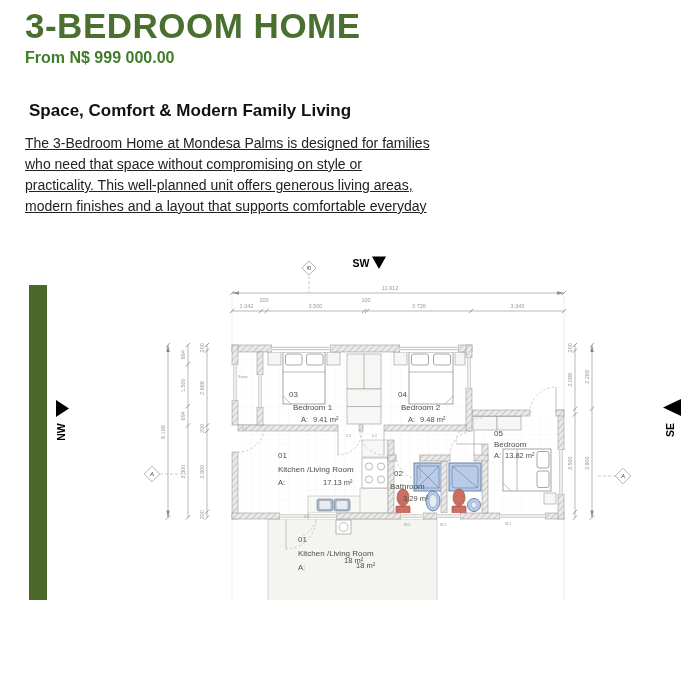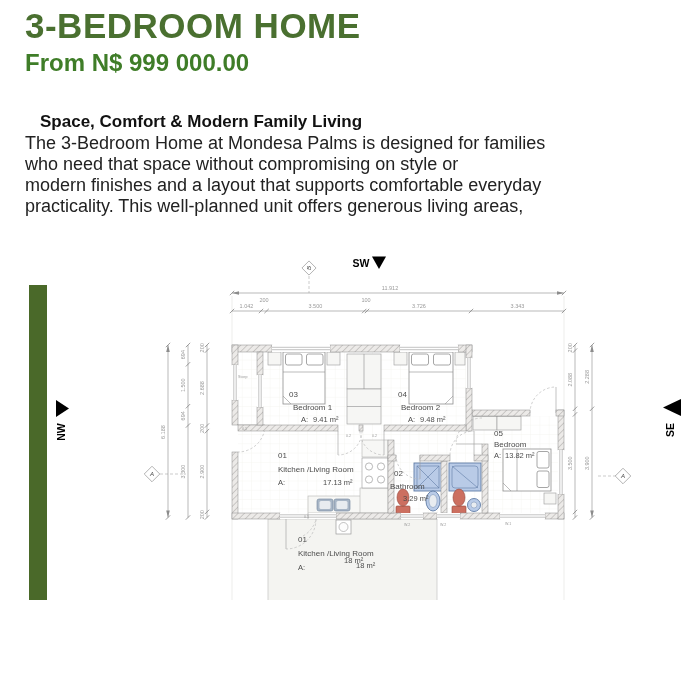--- a/index.html
+++ b/index.html
@@ -1,23 +1,23 @@
 <!DOCTYPE html>
 <html><head>
 <meta charset="utf-8">
 <style>
   html,body{margin:0;padding:0;background:#fff;}
   .page{position:relative;width:700px;height:600px;background:#fff;overflow:hidden;
         font-family:"Liberation Sans",sans-serif;}
   .page-title{position:absolute;left:25px;top:6px;font-size:35px;font-weight:bold;
         letter-spacing:.5px;color:#4a7030;margin:0;}
-  .price{position:absolute;left:25px;top:49px;font-size:24px;font-weight:bold;color:#3f7d28;}
-  .subtitle{position:absolute;left:25px;top:97px;font-size:17px;font-weight:bold;color:#111;margin:15px;}
-  .body-text{position:absolute;left:25px;top:133px;width:640px;font-size:18px;
-        line-height:21px;color:#222;}
+  .price{position:absolute;left:25px;top:49px;font-size:16px;font-weight:bold;color:#3f7d28;}
+  .subtitle{position:absolute;left:25px;top:97px;font-size:17px;font-weight:bold;color:#111;margin:4px;}
+  .body-text{position:absolute;left:25px;top:133px;width:640px;font-size:14px;
+        line-height:21px;color:#222;text-decoration:underline;}
   .accent-bar{position:absolute;left:29px;top:285px;width:18px;height:373px;background:#4a6929;}
   .bottom-strip{position:absolute;left:0;top:687px;width:700px;height:6px;background:#ededeb;}
   .plan-svg{position:absolute;left:0;top:248px;}
   
   .dim{font-size:5.5px;fill:#9a9a9a;}
   .tiny{font-size:3.6px;fill:#9a9a9a;}
   .room-num{font-size:8px;fill:#4c4c4c;}
   .room-name{font-size:8px;fill:#4c4c4c;}
   .room-area{font-size:7.5px;fill:#4c4c4c;}
   .compass{font-size:10.5px;font-weight:bold;fill:#000;}
@@ -44,22 +44,22 @@
 <body>
 
 <div class="page">
 
   <h1 class="page-title">3-BEDROOM HOME</h1>
   <div class="price">From N$ 999 000.00</div>
   <h2 class="subtitle">Space, Comfort &amp; Modern Family Living</h2>
   <div class="body-text">
     <div>The 3-Bedroom Home at Mondesa Palms is designed for families</div>
     <div>who need that space without compromising on style or</div>
+    <div>practicality. This well-planned unit offers generous living areas,</div>
     <div>modern finishes and a layout that supports comfortable everyday</div>
-    <div>practicality. This well-planned unit offers generous living areas,</div>
   </div>
 
   <div class="accent-bar"></div>
 
   <svg class="plan-svg" width="700" height="445" viewBox="0 0 700 445" xmlns="http://www.w3.org/2000/svg">
     <defs>
       <pattern id="hatch" patternUnits="userSpaceOnUse" width="4.5" height="4.5" patternTransform="rotate(45)">
         <rect width="4.5" height="4.5" fill="#eceae8"></rect>
         <line x1="0" y1="0" x2="0" y2="4.5" stroke="#adaba8" stroke-width="1.1"></line>
       </pattern>

